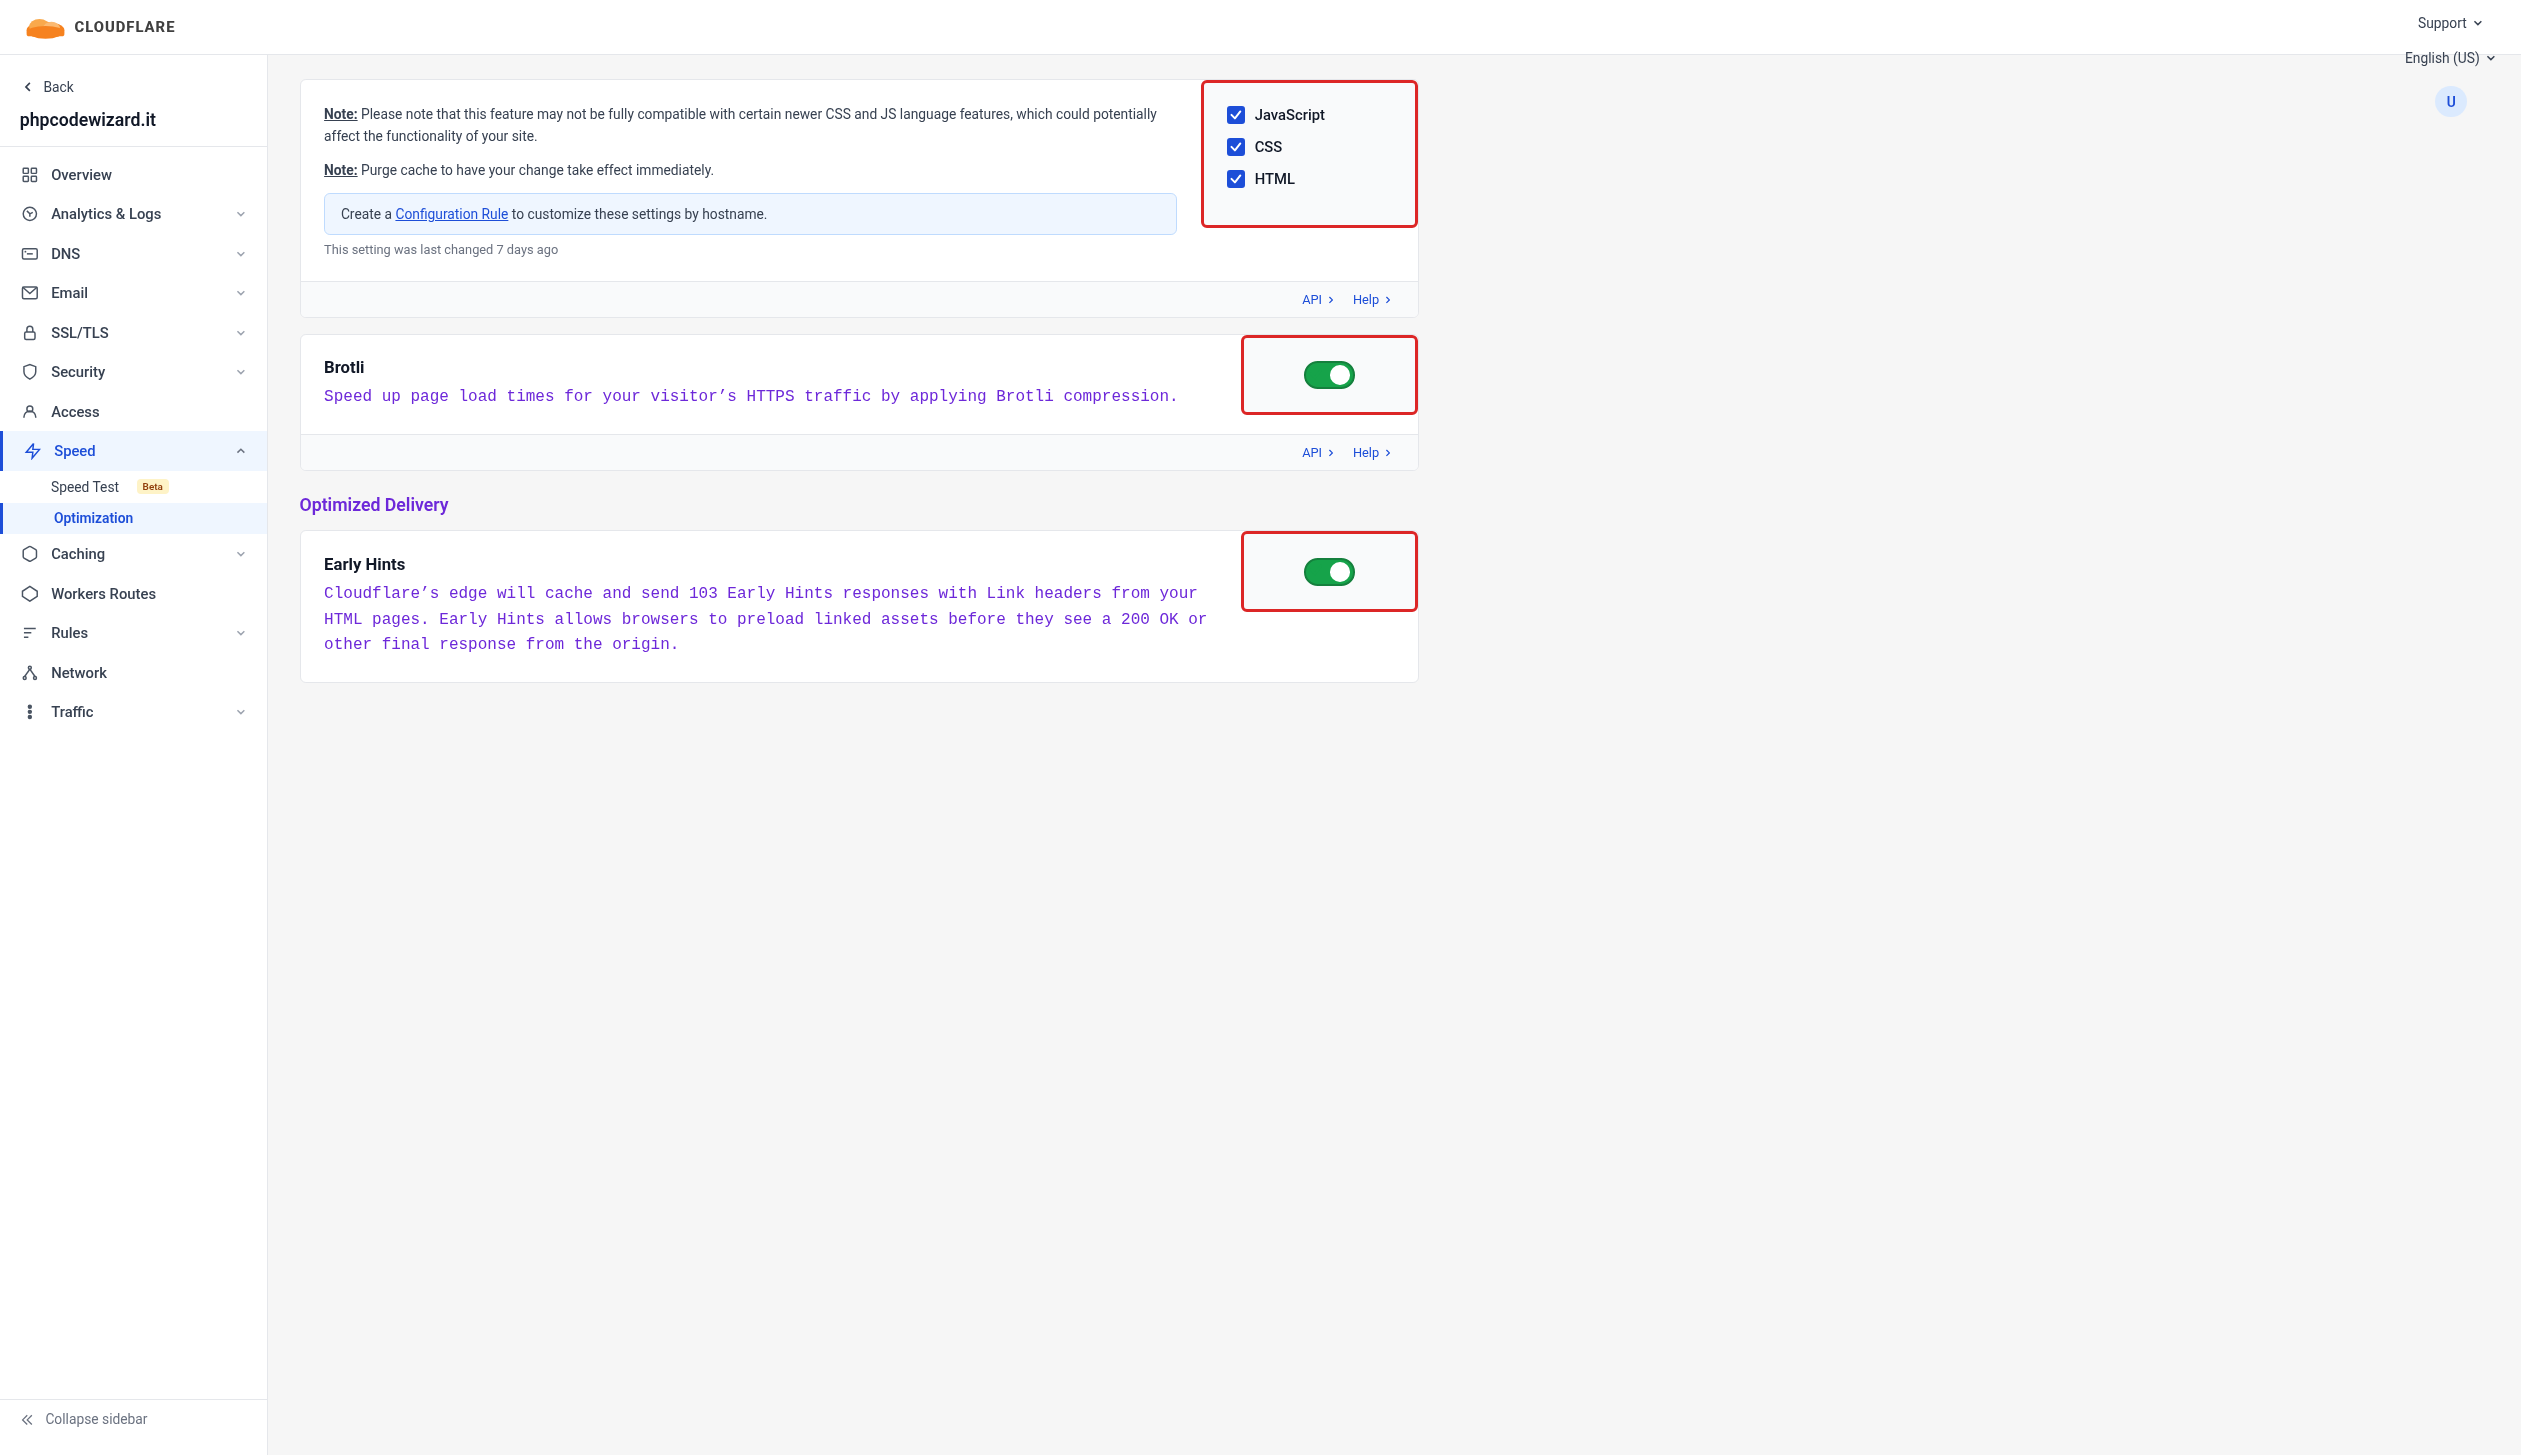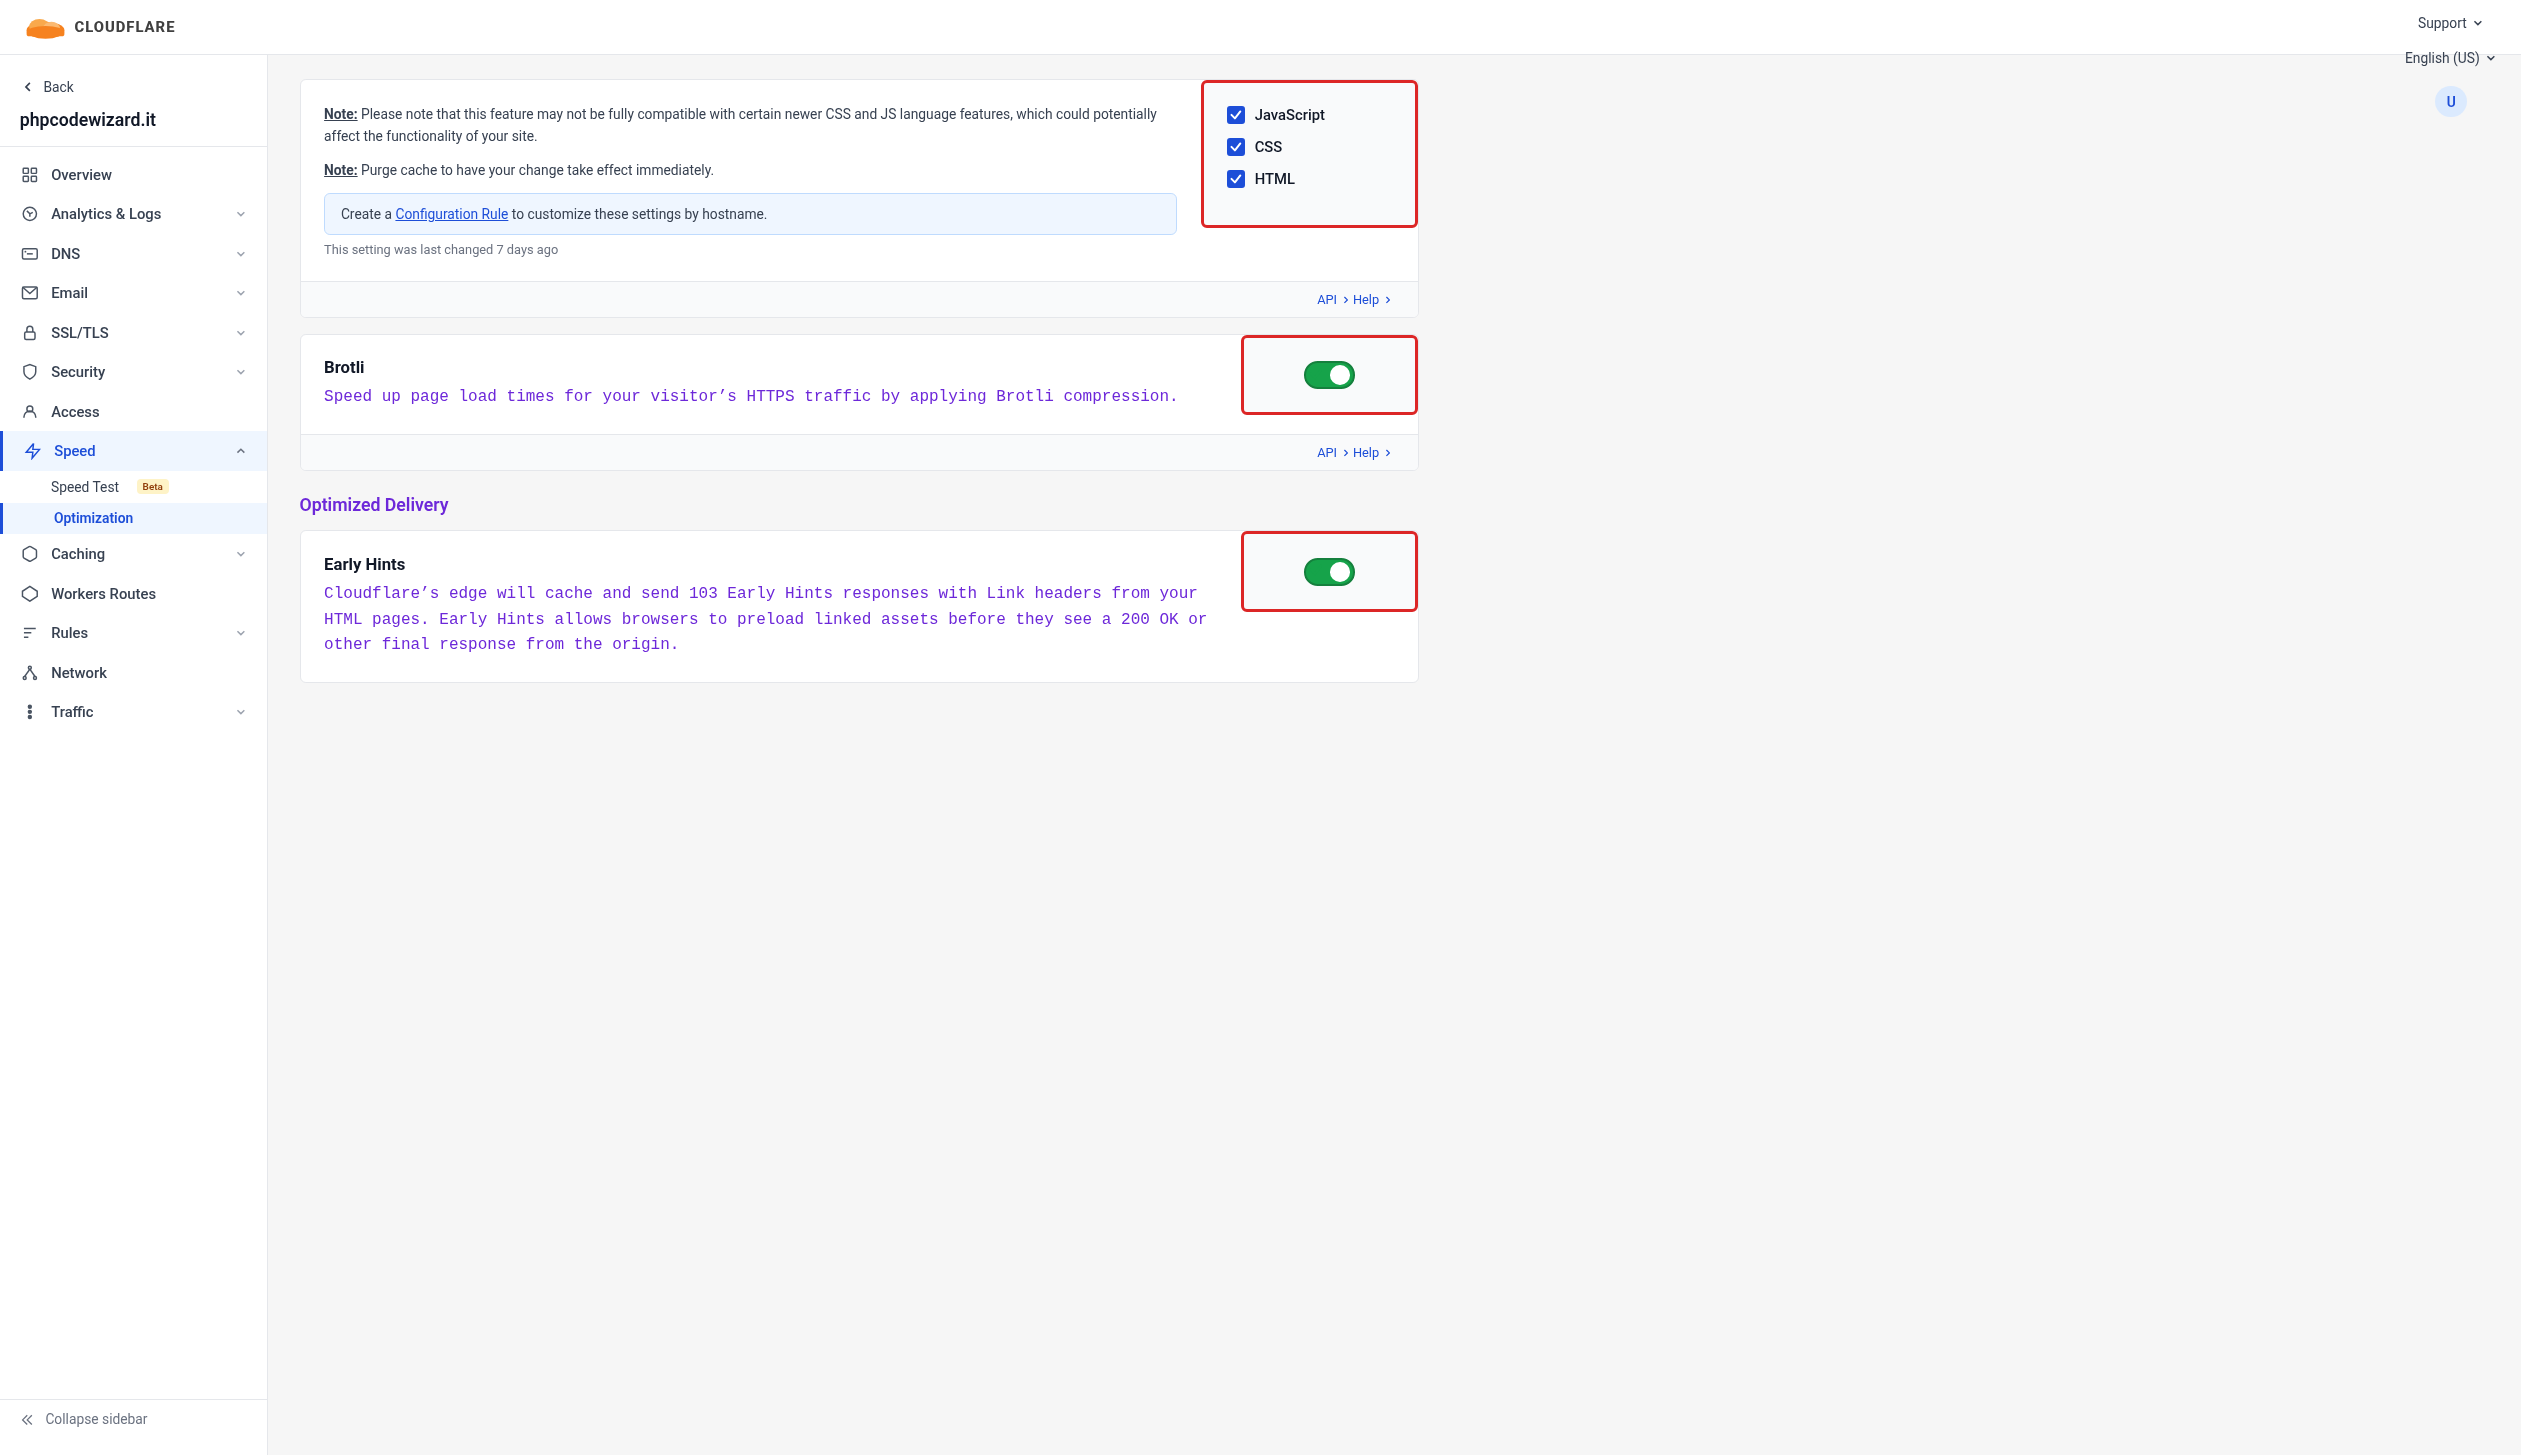--- a/index.html
+++ b/index.html
@@ -72,21 +72,21 @@
 
     
     .card {
       background: #fff; border: 1px solid #e5e7eb; border-radius: 5.9px; margin-bottom: 15.8px; overflow: hidden;
     }
     .card-body { display: flex; align-items: flex-start; }
     .card-left { flex: 1; padding: 23.6px; }
     .card-right { width: 217px; min-width: 177px; background: #f9fafb; border-left: 1px solid #e5e7eb; padding: 23.6px; display: flex; flex-direction: column; align-items: flex-start; justify-content: flex-start; }
     .card-right-toggle { width: 177px; background: #f9fafb; border-left: 1px solid #e5e7eb; padding: 23.6px; display: flex; align-items: center; justify-content: center; }
     .card-footer {
-      display: flex; align-items: flex-end; justify-content: flex-end; gap: 1px;
+      display: flex; align-items: flex-end; justify-content: flex-end; gap: 16px;
       padding: 9.9px 23.6px; background: #f9fafb; border-top: 1px solid #e5e7eb;
     }
     .card-footer a { color: #1d4ed8; font-size: 12.8px; text-decoration: none; display: flex; align-items: center; gap: 3px; }
 
     .section-title { font-size: 17.7px; font-weight: 600; color: #6d28d9; margin: 23.6px 0 15.8px; }
 
     .note-text { font-size: 13.8px; color: #374151; line-height: 1.6; margin-bottom: 11.8px; }
     .note-text b { font-weight: 700; text-decoration: underline; }
 
     .config-rule-banner {

